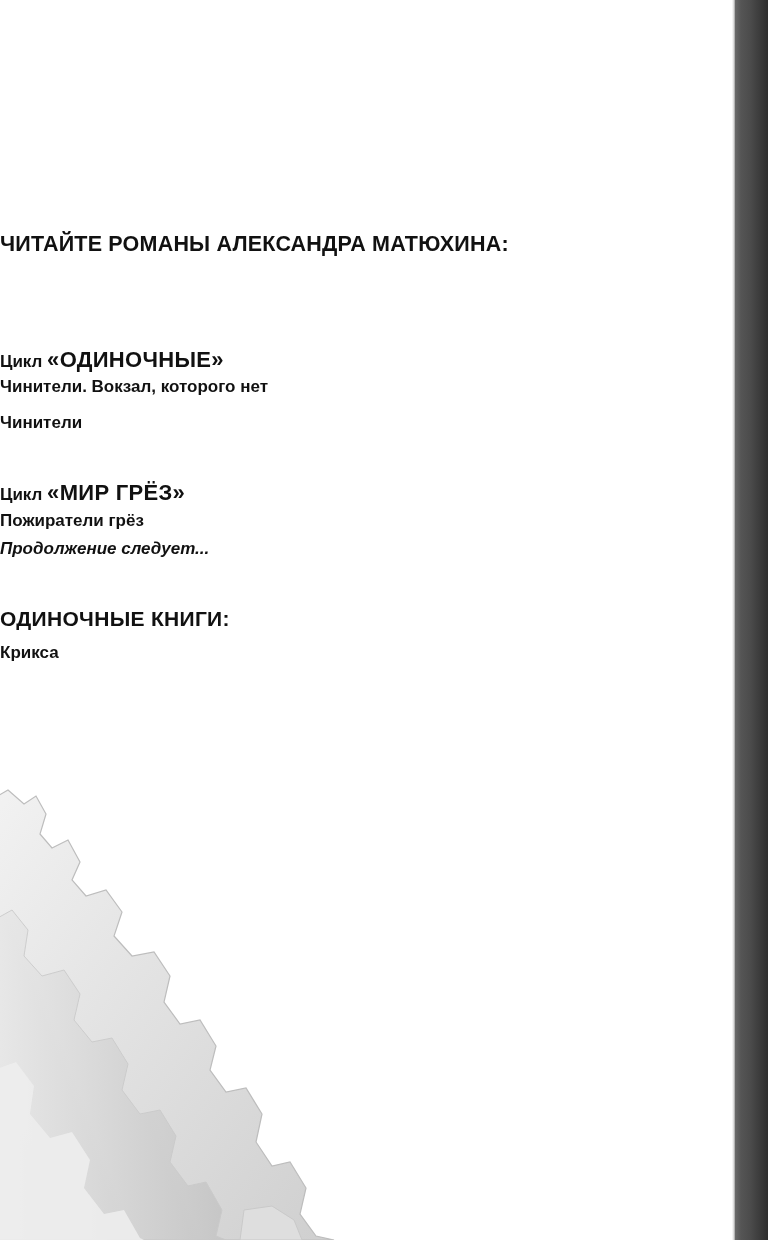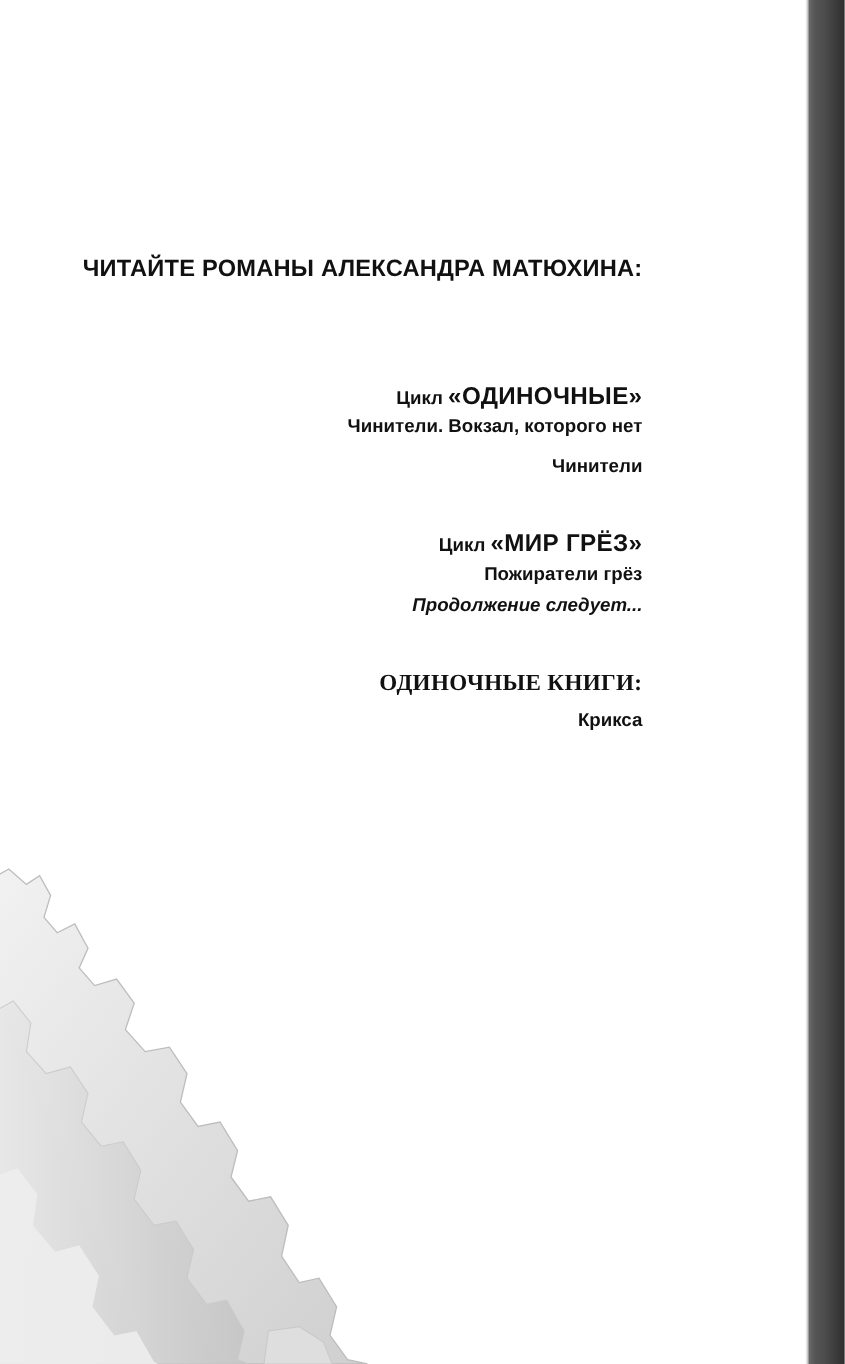--- a/index.html
+++ b/index.html
@@ -41,40 +41,39 @@
     left: 0;
     width: 735px;
     height: 1240px;
   }
 
   .content {
     position: absolute;
     left: 0;
     top: 232px;
     width: 584px;
-    text-align: right;
+    text-align: left;
   }
 
   .heading {
     font-size: 21.5px;
     font-weight: bold;
     letter-spacing: 0.2px;
     line-height: 1.2;
     margin: 0 0 0 0;
   }
 
   .block {
     margin-top: 0;
   }
   .block-cycles {
     margin-top: 88px;
   }
   .block-dreams {
     margin-top: 42px;
-    padding-left: 32px;
   }
   .block-single {
     margin-top: 44px;
   }
 
   .cycle-line {
     font-size: 20px;
     font-weight: bold;
     line-height: 1.25;
     margin: 0;
@@ -104,21 +103,20 @@
     font-style: italic;
     line-height: 1.65;
     margin: 0;
   }
 
   .single-heading {
     font-size: 21px;
     font-weight: bold;
     letter-spacing: 0.3px;
     margin: 0;
-    font-family: Liberation Serif, serif;
   }
 
   
   .landmass {
     position: absolute;
     left: -6px;
     bottom: 0;
     width: 360px;
     height: 470px;
     pointer-events: none;

